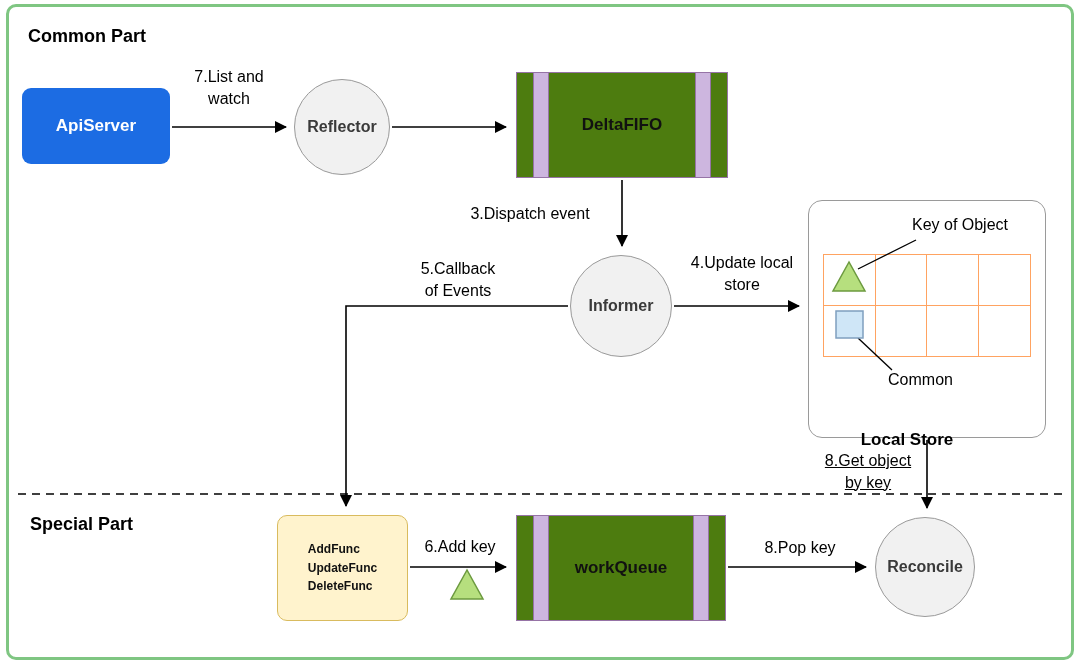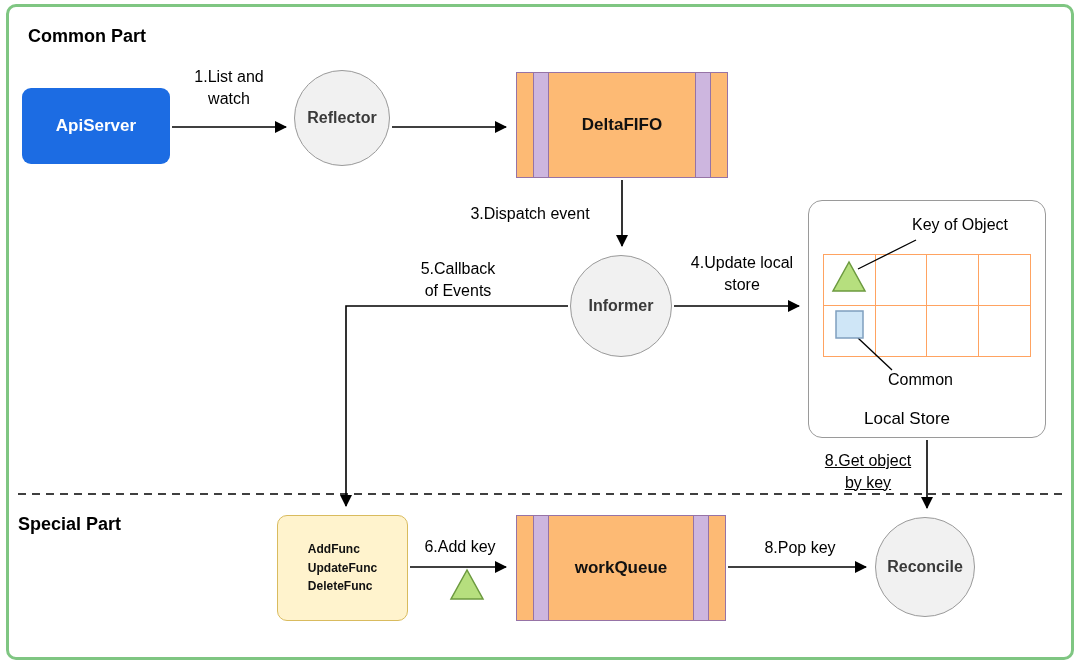--- a/index.html
+++ b/index.html
@@ -22,21 +22,21 @@
     pointer-events: none;
   }
 
   .section-label {
     position: absolute;
     font-weight: bold;
     font-size: 18px;
     color: #000000;
   }
   .label-common { left: 28px; top: 26px; }
-  .label-special { left: 18px; top: 514px; }
+  .label-special { left: 30px; top: 514px; }
 
   .node {
     position: absolute;
     display: flex;
     align-items: center;
     justify-content: center;
     font-weight: bold;
     text-align: center;
   }
   .apiserver {
@@ -46,26 +46,26 @@
     color: #ffffff;
     font-size: 17px;
   }
   .circle {
     background: #F1F1F1;
     border: 1px solid #9A9A9A;
     border-radius: 50%;
     color: #3a3a3a;
     font-size: 16px;
   }
-  .reflector { left: 294px; top: 70px;  width: 96px;  height: 96px; }
+  .reflector { left: 294px; top: 79px;  width: 96px;  height: 96px; }
   .informer  { left: 570px; top: 255px; width: 102px; height: 102px; }
   .reconcile { left: 875px; top: 517px; width: 100px; height: 100px; }
 
   .fifo {
-    background: #fdba74;
+    background: #4d7c0f;
     border: 1px solid #9673A6;
     color: #111111;
     font-size: 17px;
   }
   .deltafifo { left: 516px; top: 72px;  width: 212px; height: 106px; }
   .workqueue { left: 516px; top: 515px; width: 210px; height: 106px; }
   .fifo .bar {
     position: absolute;
     top: 0; width: 16px; height: 100%;
     background: #CDB6DF;
@@ -107,23 +107,23 @@
   }
   .ls-object {
     position: absolute;
     left: 868px; top: 371px; width: 105px;
     text-align: center;
     font-size: 16px;
     color: #000000;
   }
   .ls-title {
     position: absolute;
-    left: 808px; top: 409px; width: 198px;
-    text-align: center;
-    font-weight: normal;
+    left: 808px; top: 430px; width: 198px;
+    text-align: center;
+    font-weight: bold;
     font-size: 17px;
     color: #000000;
   }
   .store-grid {
     position: absolute;
     left: 823px; top: 254px; width: 208px; height: 103px;
     display: grid;
     grid-template-columns: repeat(4, 1fr);
     grid-template-rows: repeat(2, 1fr);
     border: 1px solid #FFA361;
@@ -209,21 +209,21 @@
     <div class="cell"></div>
     <div class="cell"></div>
     <div class="cell"></div>
     <div class="cell"></div>
     <div class="cell"></div>
     <div class="cell"></div>
   </div>
   <div class="ls-object">Common</div>
   <div class="ls-title">Local Store</div>
 
-  <div class="edge-label el-1">1.List and
+  <div class="edge-label el-1">7.List and
 watch</div>
   <div class="edge-label el-3">3.Dispatch event</div>
   <div class="edge-label el-4">4.Update local
 store</div>
   <div class="edge-label el-5">5.Callback
 of Events</div>
   <div class="edge-label el-6">6.Add key</div>
   <div class="edge-label el-7">8.Pop key</div>
   <div class="edge-label el-8">8.Get object
 by key</div>

